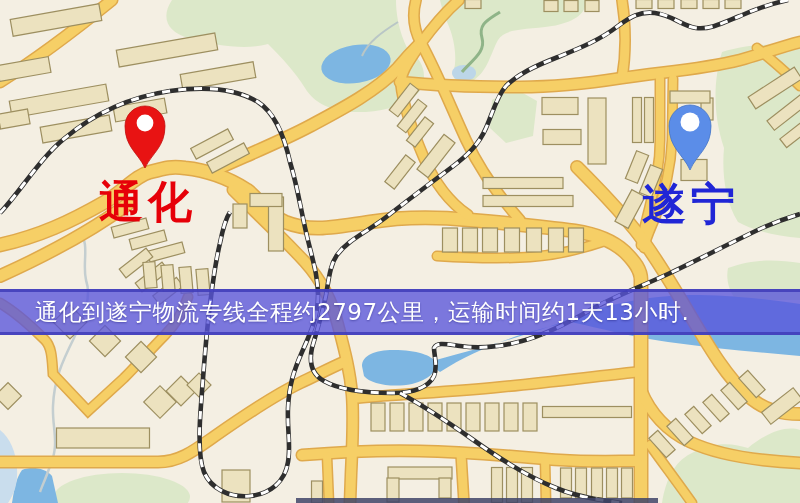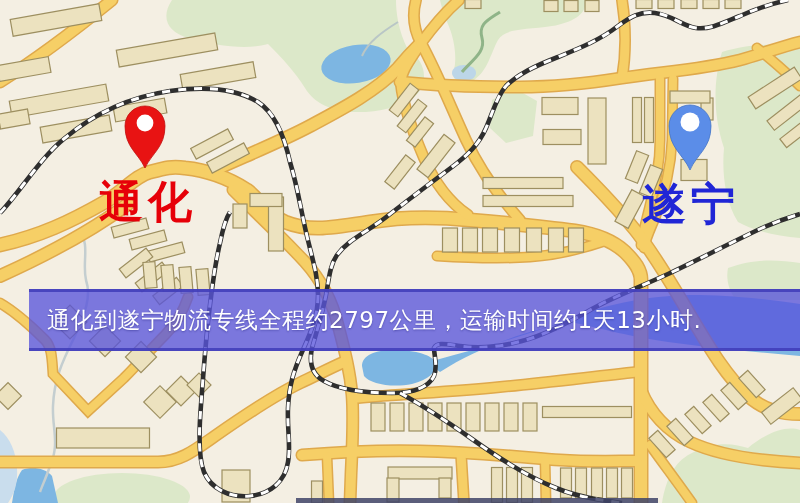--- a/index.html
+++ b/index.html
@@ -1,25 +1,25 @@
 <!DOCTYPE html>
 <html><head>
 <meta charset="utf-8">
 <style>
   html,body{margin:0;padding:0;background:#888;}
   .screen{position:relative;width:800px;height:503px;overflow:hidden;
           font-family:"DejaVu Sans","Liberation Sans",sans-serif;text-decoration:underline;}
   .screen svg{position:absolute;left:0;top:0;}
   .city-label{font-family:"Liberation Serif","DejaVu Serif",serif;
               font-size:44px;font-weight:700;letter-spacing:5px;}
-  .banner{position:absolute;left:0;right:0;top:289px;height:62px;
+  .banner{position:absolute;left:0;right:0;top:289px;height:46px;
           box-sizing:border-box;display:flex;align-items:center;
-          padding-left:18px;
+          padding-left:35px;
           border-top:3px solid rgba(64,60,185,0.85);
-          border-bottom:3px solid rgba(64,60,185,0.85);margin-left:29px;}
+          border-bottom:3px solid rgba(64,60,185,0.85);}
   .banner-text{color:#ffffff;font-size:23px;letter-spacing:0.5px;
                text-shadow:0 1px 2px rgba(30,30,120,0.45);white-space:nowrap;}
 </style>
 </head>
 <body>
 
 <div class="screen">
   <svg width="800" height="503" viewBox="0 0 800 503">
     <rect x="0" y="0" width="800" height="503" fill="#f4efe3"></rect>
     <g id="gParks">

